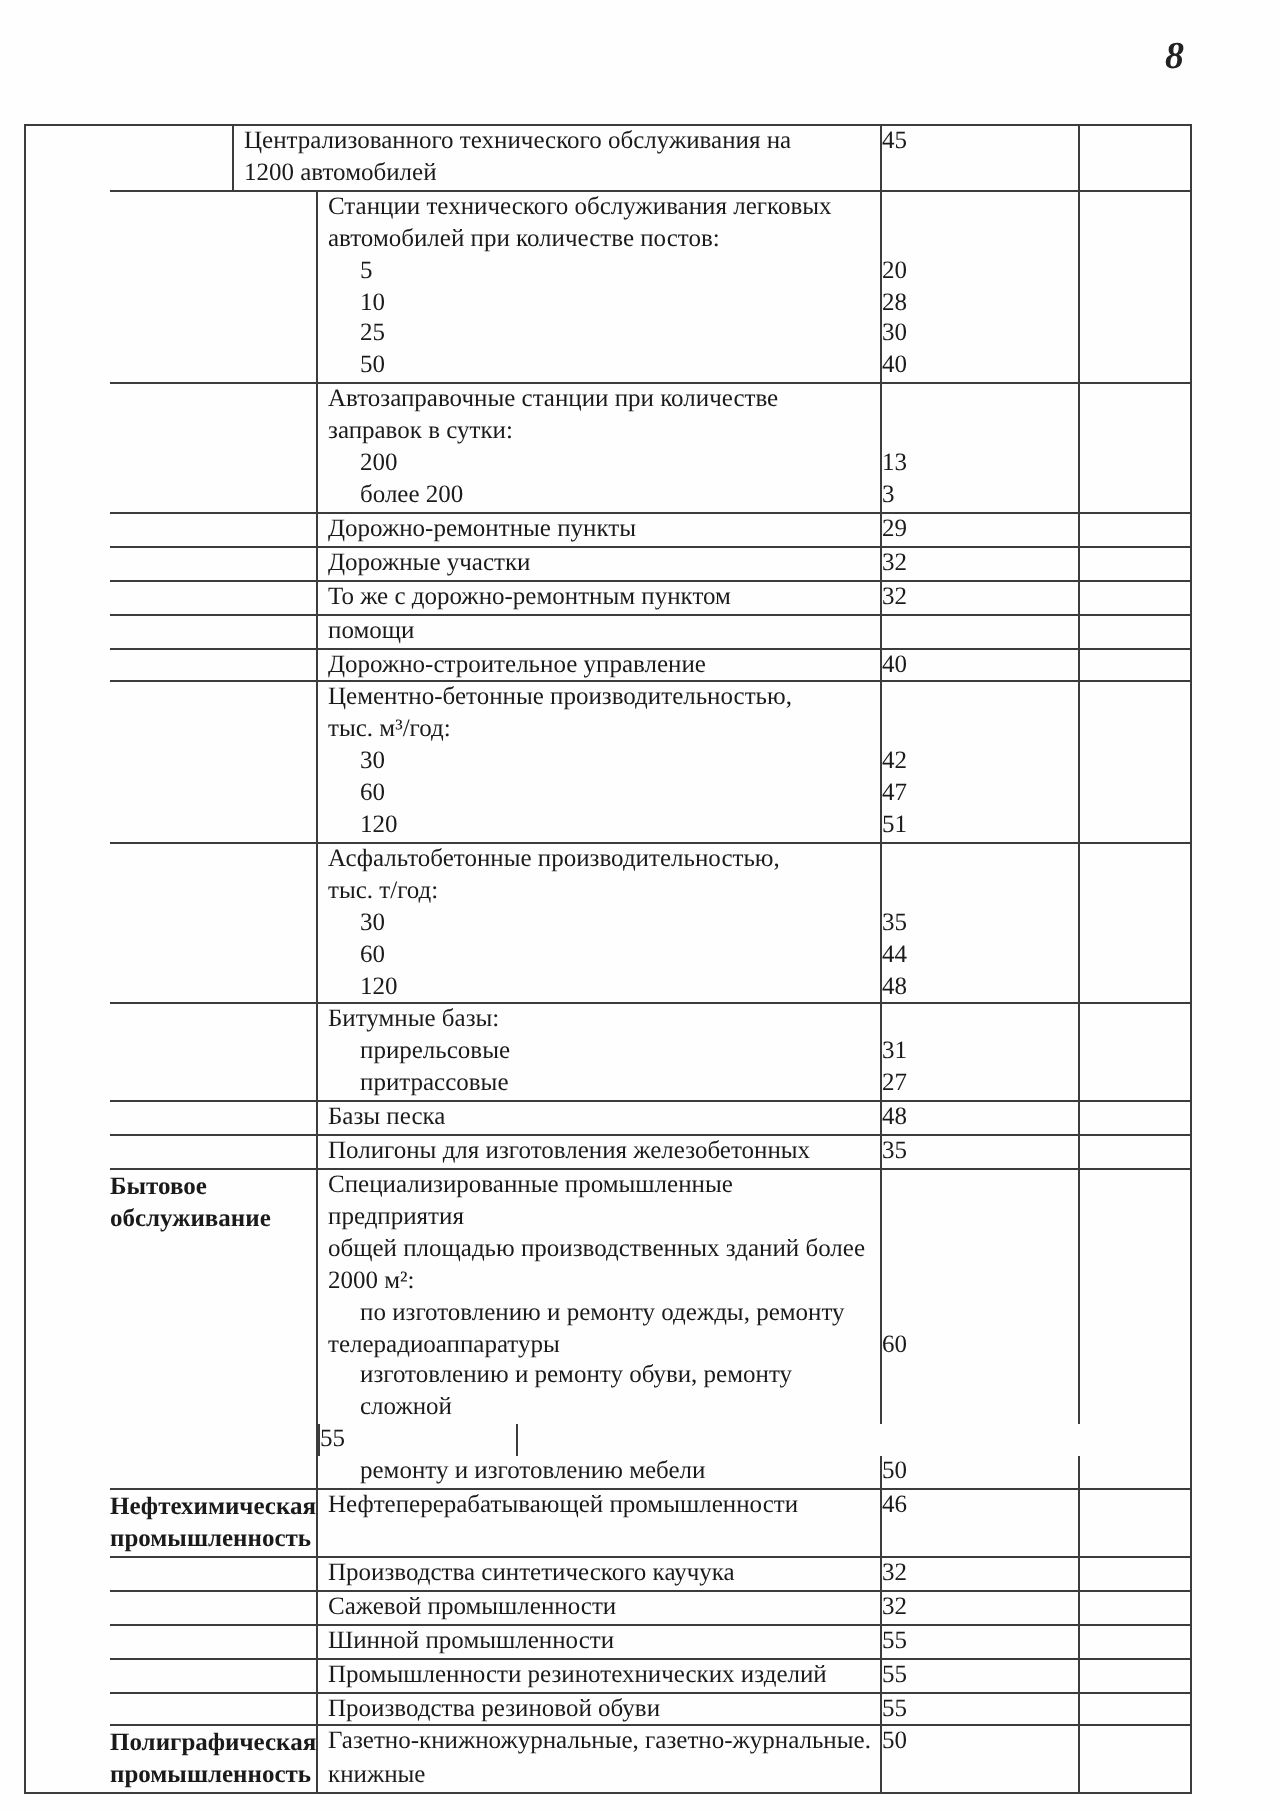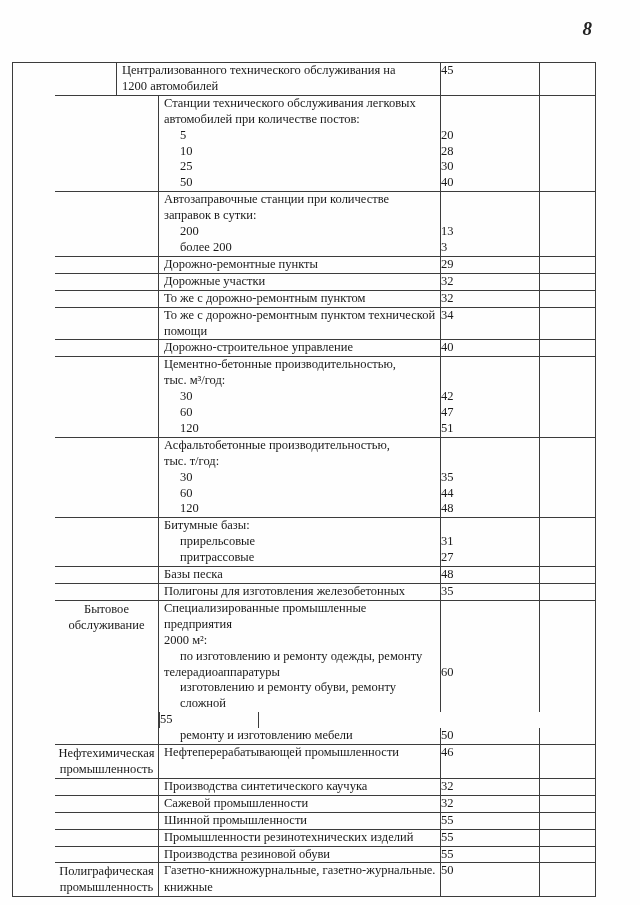--- a/index.html
+++ b/index.html
@@ -30,22 +30,23 @@
     font-size:12.5px;
     line-height:15.9px;
   }
   .row{display:flex;}
   .row + .row{border-top:1px solid #3c3c3c;margin-left:42px;}
   .cat{
     width:104px;
     flex:0 0 104px;
     border-right:1px solid #3c3c3c;
     box-sizing:border-box;
-    text-align:center;
+    text-align:left;
     padding-top:1px;
+    font-weight:bold;
   }
   .content{flex:1;display:flex;flex-direction:column;min-width:0;}
   .line{display:flex;flex:1;}
   .txt{
     flex:1;
     padding-left:5px;
     padding-right:3px;
     box-sizing:border-box;
   }
   .ind1{padding-left:21px;}
@@ -158,24 +159,20 @@
           <div class="txt">То же с дорожно-ремонтным пунктом</div>
           <div class="val">32</div>
         </div>
       </div>
       <div class="spare"></div>
     </div>
     <div class="row">
       <div class="cat"></div>
       <div class="content">
         <div class="line">
-          <div class="txt">То же с дорожно-ремонтным пунктом технической</div>
-          <div class="val b">34</div>
-        </div>
-        <div class="line">
           <div class="txt">помощи</div>
           <div class="val"></div>
         </div>
       </div>
       <div class="spare"></div>
     </div>
     <div class="row">
       <div class="cat"></div>
       <div class="content">
         <div class="line">
@@ -282,20 +279,21 @@
       <div class="cat">
         <div>Бытовое</div>
         <div>обслуживание</div>
       </div>
       <div class="content">
         <div class="line">
           <div class="txt">Специализированные промышленные предприятия</div>
           <div class="val"></div>
         </div>
         <div class="line">
+          <div class="txt">общей площадью производственных зданий более</div>
           <div class="val"></div>
         </div>
         <div class="line">
           <div class="txt">2000 м²:</div>
           <div class="val"></div>
         </div>
         <div class="line">
           <div class="txt ind1">по изготовлению и ремонту одежды, ремонту</div>
           <div class="val"></div>
         </div>

